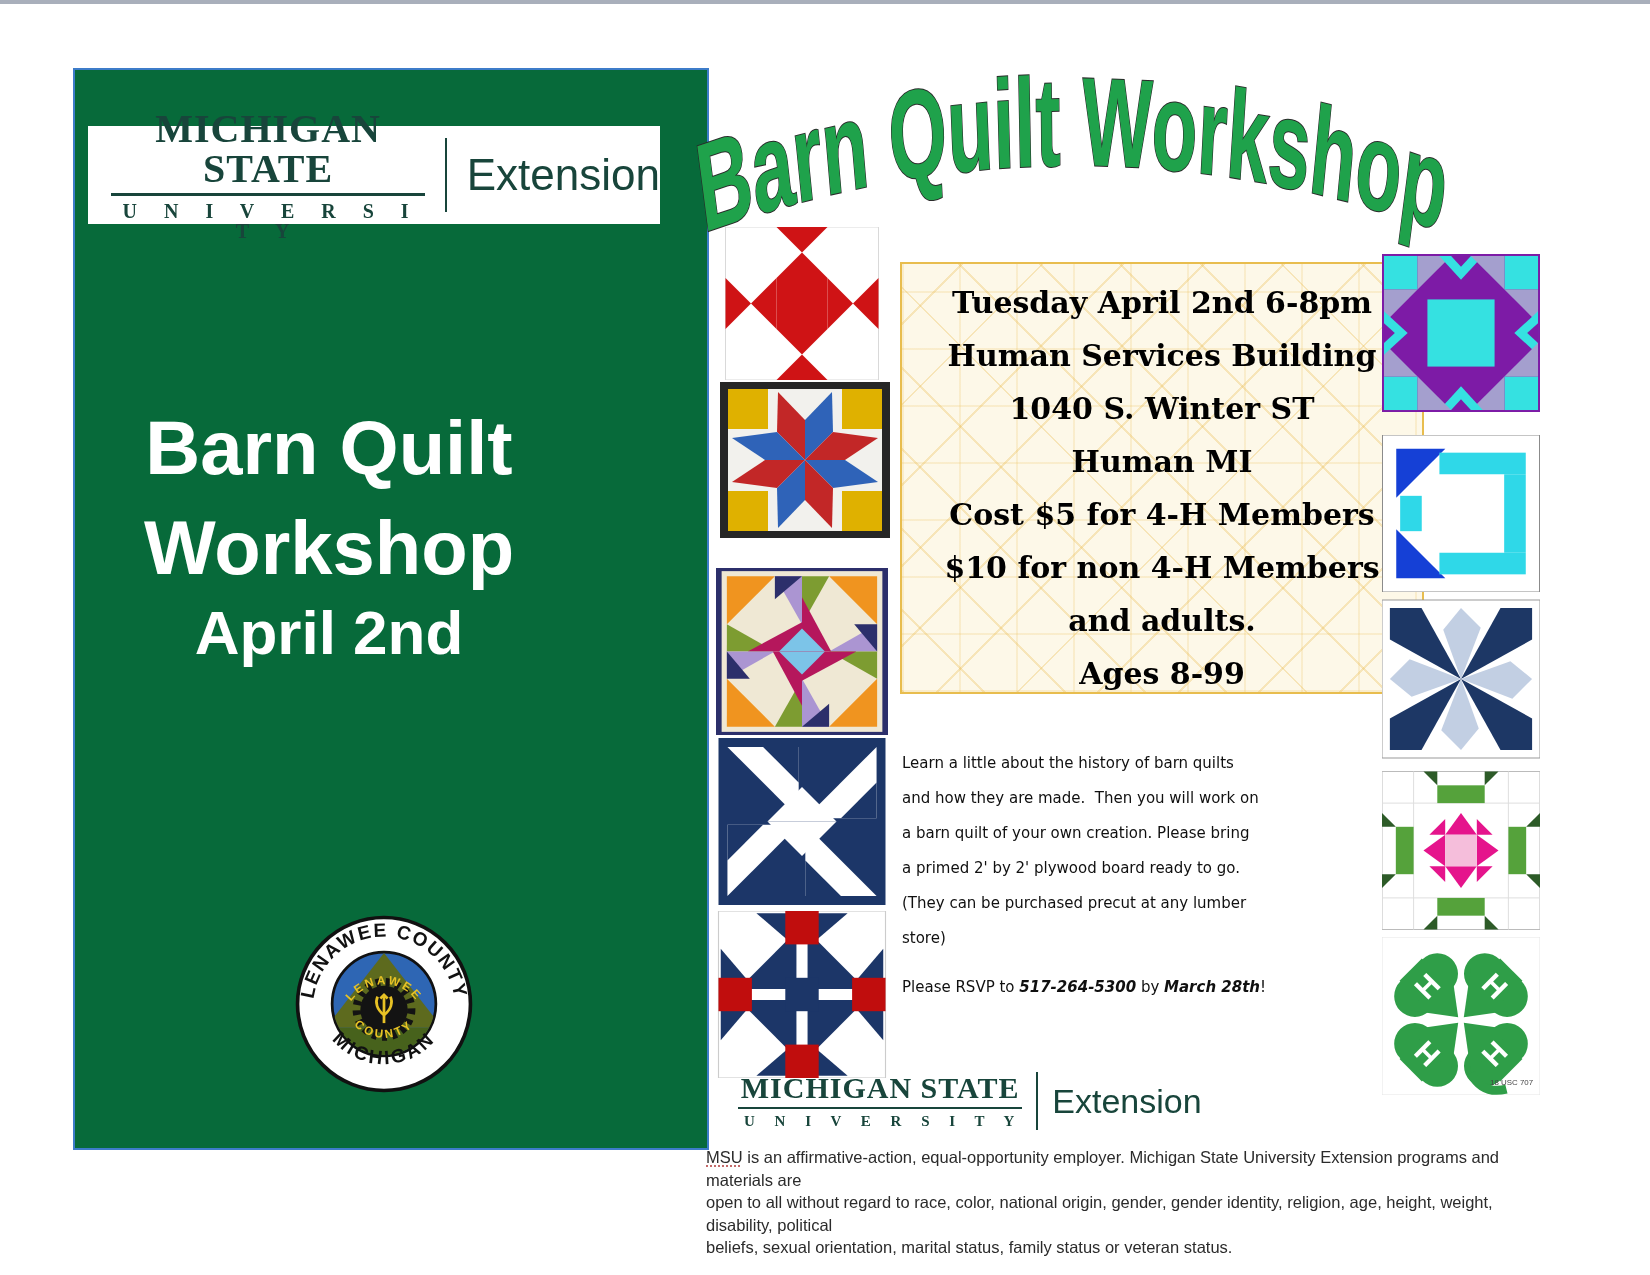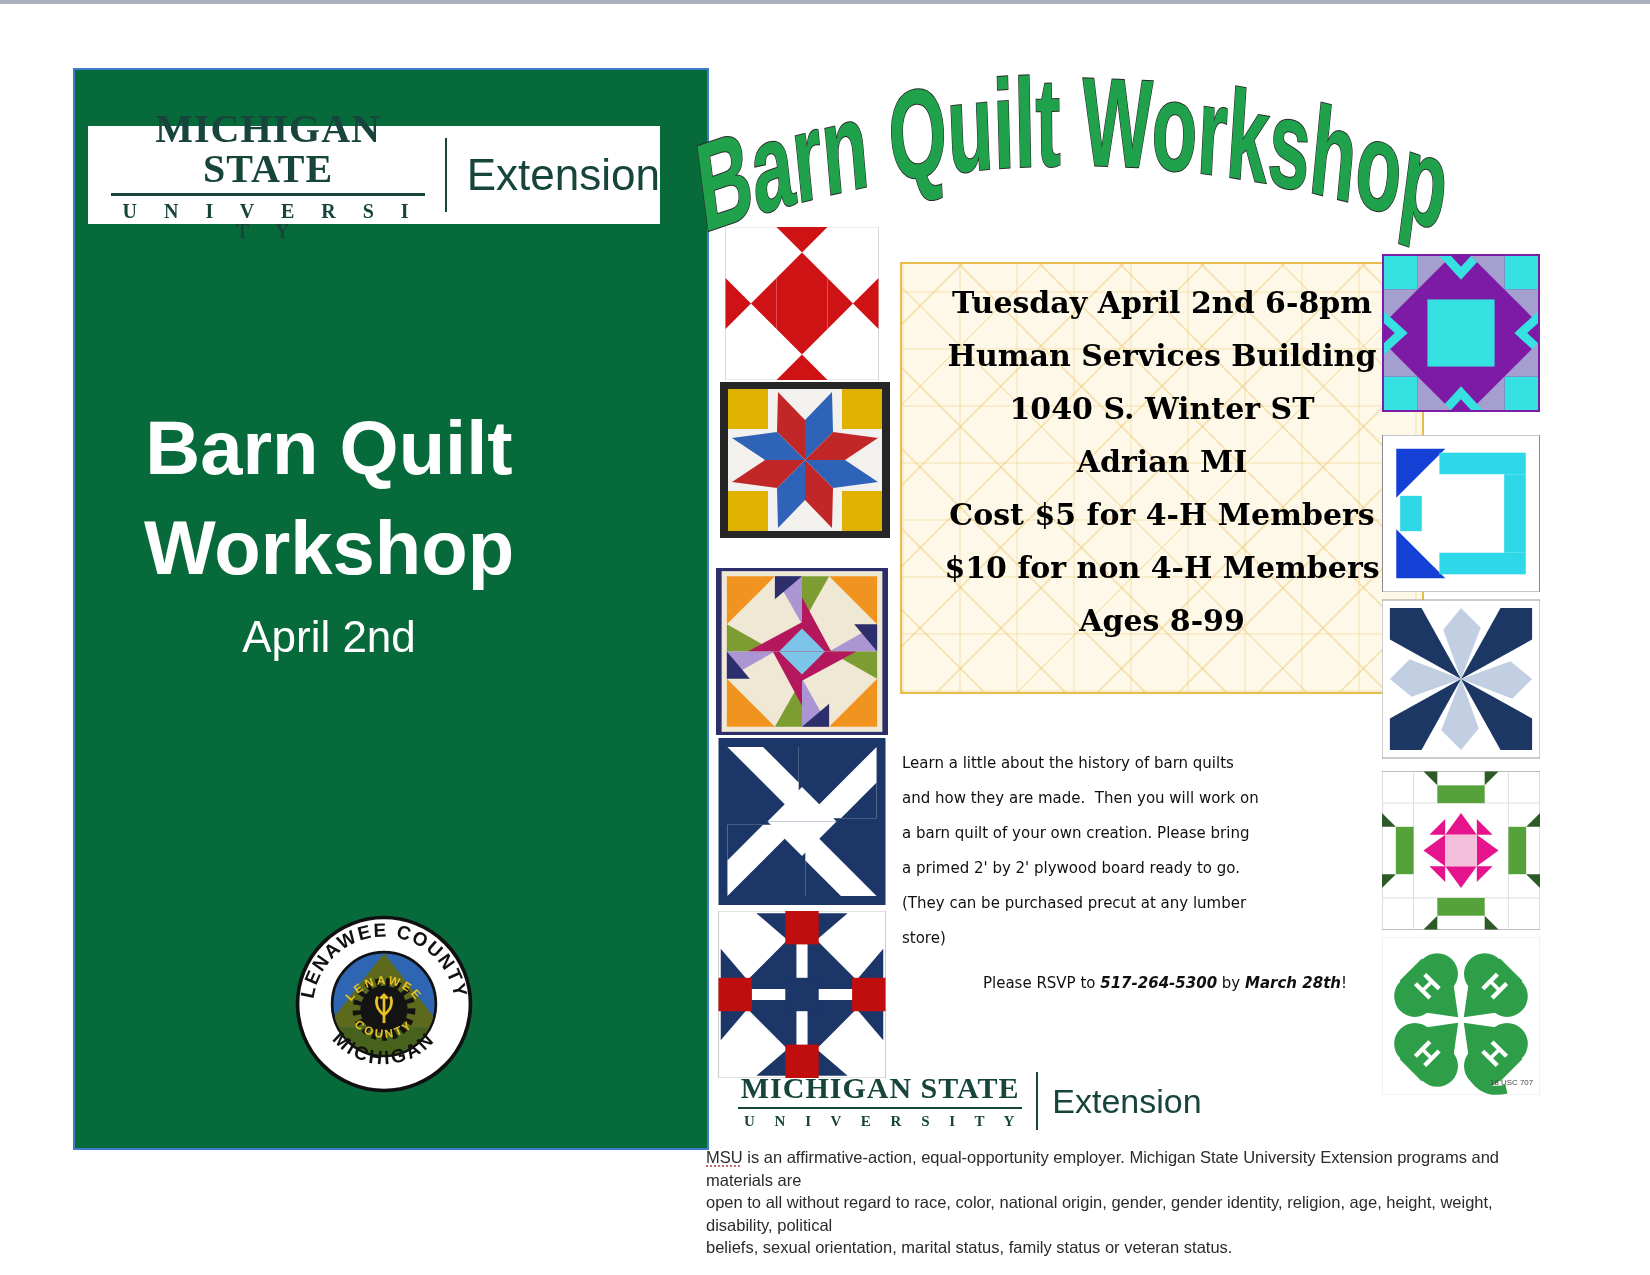--- a/index.html
+++ b/index.html
@@ -18,39 +18,39 @@
   .msu-univ{font-size:20px;letter-spacing:11px;line-height:1;padding-top:5px;text-indent:6px;}
   .msu-div{width:2px;background:#18453b;margin:0 20px;}
   .msu-ext{color:#18453b;font-size:44px;font-family:"Liberation Sans",sans-serif;}
   .msu-ms.sm{font-size:30px;border-bottom-width:2px;}
   .msu-univ.sm{font-size:15px;letter-spacing:8px;}
   .msu-ext.sm{font-size:34px;}
   .msu-div.sm{margin:0 14px;}
   
   .panel-title{left:73px;top:398px;width:512px;text-align:center;color:#ffffff;
                font-weight:bold;font-size:76px;line-height:1.32;letter-spacing:0px;}
-  .panel-sub{font-size:44px;font-weight:normal;margin-top:14px;line-height:1.1;}
+  .panel-sub{font-size:62px;font-weight:bold;line-height:1.1;}
   
   .arch-title text{font-family:"Liberation Sans",sans-serif;font-weight:bold;}
   
   .details{left:900px;top:262px;width:524px;height:432px;box-sizing:border-box;
            border:2px solid #e8bd4e;background-color:#fdf8e8;
            background-image:
              repeating-linear-gradient(45deg,  rgba(233,185,74,.30) 0 2px, transparent 2px 57px),
              repeating-linear-gradient(-45deg, rgba(233,185,74,.30) 0 2px, transparent 2px 57px),
              repeating-linear-gradient(0deg,   rgba(233,185,74,.18) 0 2px, transparent 2px 57px),
              repeating-linear-gradient(90deg,  rgba(233,185,74,.18) 0 2px, transparent 2px 57px);
            padding-top:12px;}
   .details-line{font-family:"DejaVu Serif",serif;font-weight:bold;font-size:30px;
                 line-height:53px;text-align:center;color:#000;}
   
   .desc{left:902px;top:746px;width:478px;color:#101010;
         font-family:"DejaVu Sans",sans-serif;font-size:15px;}
   .desc-line{white-space:pre;line-height:35px;}
-  .rsvp{margin-top:14px;width:445px;line-height:26px;text-align:right;}
+  .rsvp{margin-top:14px;width:445px;line-height:34px;}
   .bi{font-weight:bold;font-style:italic;}
   
   .disclaimer{left:706px;top:1146px;width:795px;color:#2b2b2b;font-size:16.5px;line-height:22.5px;}
   .msu-dotted{text-decoration:underline dotted #b03a3a;text-underline-offset:3px;}
   .qimg{display:block;}
 </style>
 </head>
 <body>
 
 <div class="abs topline"></div>
@@ -202,23 +202,24 @@
     <rect x="120" y="60" width="30" height="30"></rect>
       <rect x="60" y="120" width="30" height="30"></rect>
   </g>
   <rect x="60" y="60" width="30" height="30" fill="#1c3668"></rect>
 </svg>
 
 <div class="abs details">
   <div class="details-line">Tuesday April 2nd 6-8pm</div>
   <div class="details-line">Human Services Building</div>
   <div class="details-line">1040 S. Winter ST</div>
-  <div class="details-line">Adrian MI</div>
+  <div class="details-line">Human MI</div>
   <div class="details-line">Cost $5 for 4-H Members</div>
   <div class="details-line">$10 for non 4-H Members</div>
+  <div class="details-line">and adults.</div>
   <div class="details-line">Ages 8-99</div>
 </div>
 
 <div class="abs desc">
   <div class="desc-line">Learn a little about the history of barn quilts</div>
   <div class="desc-line">and how they are made.  Then you will work on</div>
   <div class="desc-line">a barn quilt of your own creation. Please bring</div>
   <div class="desc-line">a primed 2' by 2' plywood board ready to go.</div>
   <div class="desc-line">(They can be purchased precut at any lumber</div>
   <div class="desc-line">store)</div>

